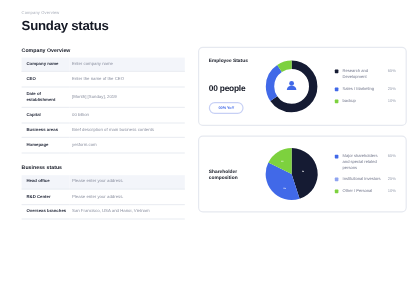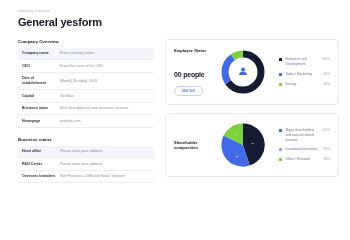--- a/index.html
+++ b/index.html
@@ -77,21 +77,21 @@
   .legend-val { font-size: 3.4px; color: #9aa0b0; white-space: nowrap; }
 
   .slice-label { font-size: 3.4px; fill: #ffffff; font-weight: bold; }
 </style>
 </head>
 <body>
 
 <div class="page">
 
   <div class="breadcrumb">Company Overview</div>
-  <div class="page-title">General yesform</div>
+  <div class="page-title">Sunday status</div>
 
   <div class="columns">
 
     <div class="col-left">
 
       <div class="section-title">Company Overview</div>
       <table class="info">
         <tbody>
           <tr class="shaded">
             <th>Company name</th>

